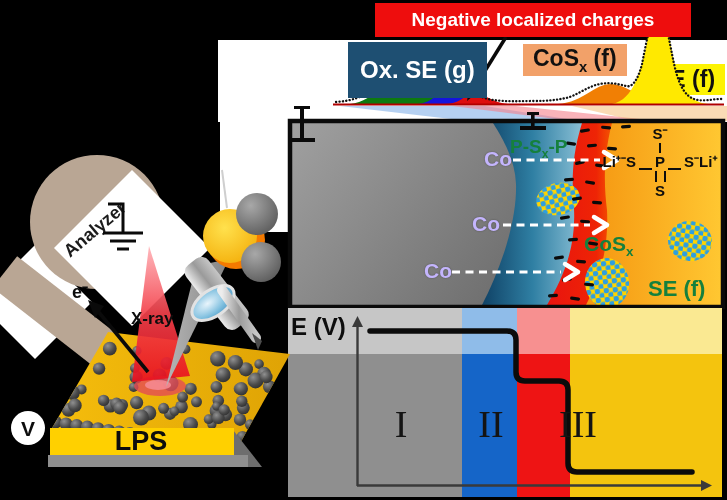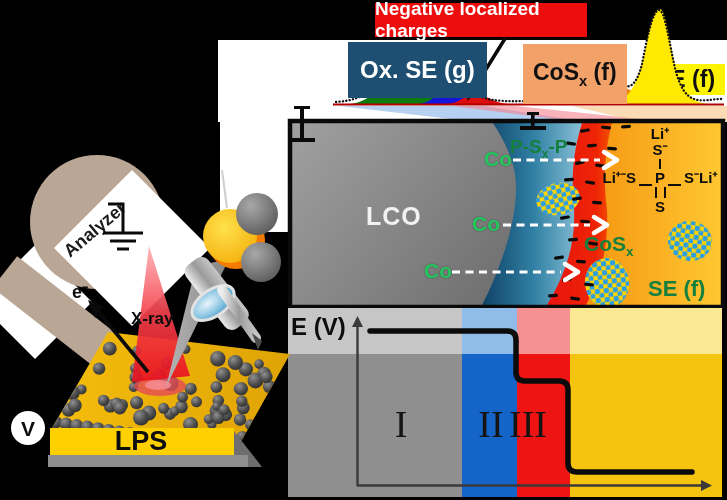--- a/index.html
+++ b/index.html
@@ -6,24 +6,24 @@
   #stage{position:relative;width:727px;height:500px;background:#000;overflow:hidden;
          font-family:"Liberation Sans",sans-serif;}
   .abs{position:absolute;}
   svg.layer{position:absolute;left:0;top:0;width:727px;height:500px;pointer-events:none;}
   .white-band{background:#fff;}
   .frag-title{color:#161616;font-size:31px;letter-spacing:0px;}
   .box-label{font-weight:bold;text-align:center;}
   .banner{background:#ee0d0d;color:#fff;font-weight:bold;font-size:19px;
           display:flex;align-items:center;justify-content:center;}
   .navy-box{background:#1e4f72;color:#fff;font-size:24px;padding:14px 12px;}
-  .orange-box{background:#f2a169;color:#101010;font-size:23px;padding:15px 10px;}
+  .orange-box{background:#f2a169;color:#101010;font-size:23px;padding:1px 10px;}
   .yellow-box{background:#fdf303;color:#101010;font-size:23px;padding:2px 10px;}
   sub.sm{font-size:64%;}
-  .co{color:#22c55e;font-weight:bold;font-size:21px;text-shadow:0 0 2px rgba(0,0,0,.35);}
+  .co{color:#c4b5fd;font-weight:bold;font-size:21px;text-shadow:0 0 2px rgba(0,0,0,.35);}
   .lco{color:#f2f2f2;font-weight:bold;font-size:25px;letter-spacing:1px;}
   .blk{color:#15803d;font-weight:bold;}
   .struct{width:132px;color:#0d0d0d;font-weight:bold;font-size:15px;line-height:16px;text-align:center;}
   .struct .vbar{width:2.4px;height:10px;background:#0d0d0d;margin:1px auto;}
   .struct .dbar{width:7px;height:11px;border-left:2.4px solid #0d0d0d;border-right:2.4px solid #0d0d0d;margin:1px auto;}
   .struct .row{display:flex;align-items:flex-end;justify-content:center;gap:3px;}
   .struct .bond{width:13px;height:2.4px;background:#0d0d0d;}
   .vplot{display:flex;}
   .vcol{height:100%;position:relative;}
   .vcol .strip{position:absolute;left:0;top:0;width:100%;height:46px;}
@@ -60,21 +60,21 @@
              C665,10 669,42 675,68 C680,88 686,96 694,99 C702,102 712,99 722,99" fill="none" stroke="#111" stroke-width="2.3" stroke-linecap="round" stroke-dasharray="0.2 3.2"></path>
 
     <line x1="333" y1="104.5" x2="724" y2="104.5" stroke="#b00000" stroke-width="1.8"></line>
 
     <g>
       <line x1="506" y1="37" x2="475" y2="87" stroke="#0a0a0a" stroke-width="3.5"></line>
       <polygon points="467,101 480,90 470,84" fill="#0a0a0a"></polygon>
     </g>
   </svg>
 
-  <div class="abs banner" style="left:375px;top:3px;width:212px;height:34px;">Negative localized charges</div>
+  <div class="abs banner" style="left:375px;top:3px;width:316px;height:34px;">Negative localized charges</div>
   <div class="abs box-label navy-box" style="left:348px;top:42px;">Ox. SE (g)</div>
   <div class="abs box-label orange-box" style="left:523px;top:44px;"><span>CoS</span><sub class="sm">x</sub><span> (f)</span></div>
 
   <svg class="layer" viewBox="0 0 727 500">
     <defs>
       <linearGradient id="orangeG" x1="520" y1="0" x2="723" y2="0" gradientUnits="userSpaceOnUse">
         <stop offset="0" stop-color="#f07d00"></stop>
           <stop offset="1" stop-color="#ffc832"></stop>
       </linearGradient>
       <linearGradient id="redG" x1="540" y1="0" x2="615" y2="0" gradientUnits="userSpaceOnUse">
@@ -156,30 +156,28 @@
       <rect x="300" y="106" width="4" height="35"></rect>
       <rect x="289" y="138" width="26" height="4"></rect>
     </g>
     <g fill="#0a0a0a">
       <rect x="527" y="112" width="12" height="3"></rect>
       <rect x="531" y="112" width="3.6" height="17"></rect>
       <rect x="520" y="126" width="26" height="4"></rect>
     </g>
   </svg>
 
-  <div class="abs lco" style="left:366px;top:202px;">LCO</div>
   <div class="abs co" style="left:484px;top:147px;">Co</div>
   <div class="abs co" style="left:472px;top:212px;">Co</div>
   <div class="abs co" style="left:424px;top:259px;">Co</div>
   <div class="abs blk" style="left:510px;top:136px;font-size:19px;"><span>P-S</span><sub class="sm">x</sub><span>-P</span></div>
   <div class="abs blk" style="left:584px;top:232px;font-size:21px;"><span>CoS</span><sub class="sm">x</sub></div>
   <div class="abs blk" style="left:648px;top:276px;font-size:22px;">SE (f)</div>
 
   <div class="abs struct" style="left:594px;top:126px;">
-    <div>Li⁺</div>
     <div>S⁻</div>
     <div class="vbar"></div>
     <div class="row">
       <span>Li⁺⁻S</span>
       <span class="bond"></span>
       <span>P</span>
       <span class="bond"></span>
       <span>S⁻Li⁺</span>
     </div>
     <div class="dbar"></div>
@@ -207,21 +205,21 @@
       <line x1="357" y1="485.5" x2="704" y2="485.5"></line>
     </g>
     <polygon points="357.5,316 352,327 363,327" fill="#3a3a3a"></polygon>
     <polygon points="712,485.5 701,480 701,491" fill="#3a3a3a"></polygon>
     <path d="M370,331 H507 Q516,331 516,340 V372 Q516,381 525,381 H559 Q568,381 568,390 V463 Q568,472 577,472 H692" fill="none" stroke="#0b0b0b" stroke-width="5.5" stroke-linecap="round"></path>
   </svg>
 
   <div class="abs ev" style="left:291px;top:313px;">E (V)</div>
   <div class="abs numeral" style="left:401px;top:402px;">I</div>
   <div class="abs numeral" style="left:491px;top:402px;">II</div>
-  <div class="abs numeral" style="left:528px;top:402px;">III</div>
+  <div class="abs numeral" style="left:578px;top:402px;">III</div>
 
   <svg class="layer" viewBox="0 0 727 500">
     <defs>
       <radialGradient id="sphG" cx="0.35" cy="0.3" r="0.8">
         <stop offset="0" stop-color="#909090"></stop>
           <stop offset="0.6" stop-color="#4a4a4a"></stop>
           <stop offset="1" stop-color="#2c2c2c"></stop>
       </radialGradient>
       <radialGradient id="graySph" cx="0.35" cy="0.3" r="0.85">
         <stop offset="0" stop-color="#a8a8a8"></stop>

